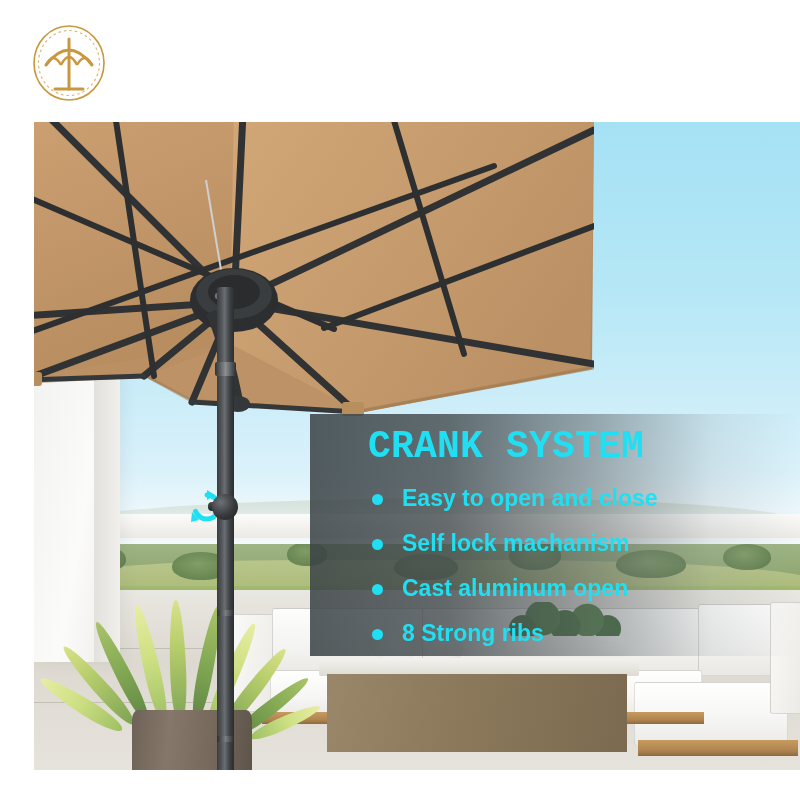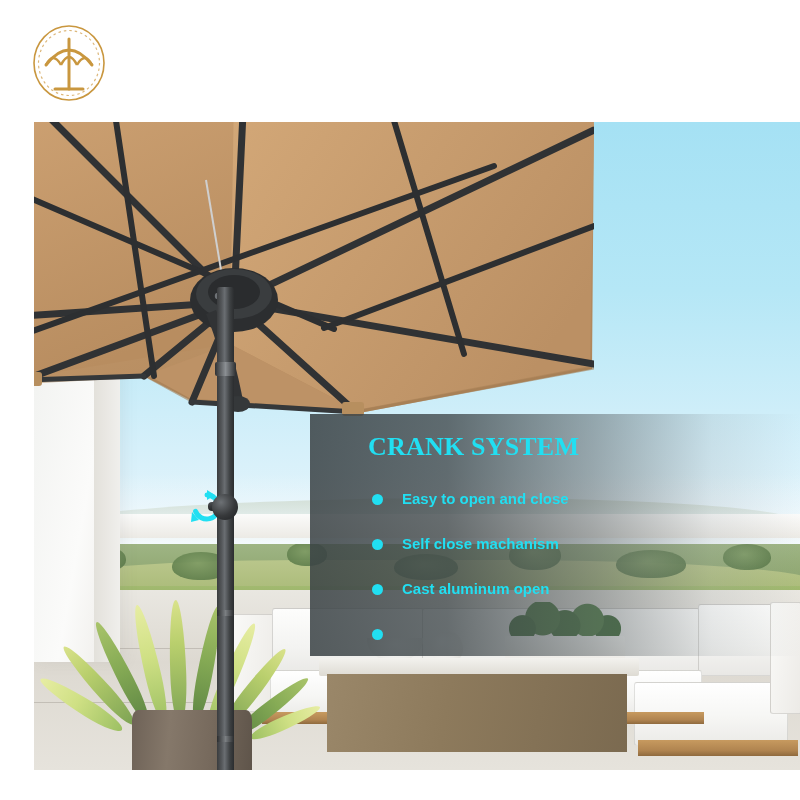--- a/index.html
+++ b/index.html
@@ -300,40 +300,40 @@
         rgba(66,74,77,0.80) 28%,
         rgba(92,100,103,0.52) 58%,
         rgba(140,150,155,0.18) 82%,
         rgba(180,190,195,0.00) 100%);
     z-index: 12;
   }
   .overlay-title {
     position: absolute;
     left: 58px; top: 16px;
     color: #21dff2;
-    font-family: Liberation Serif, serif;
+    font-family: Liberation Mono, monospace;
     font-weight: bold;
-    font-size: 26px;
+    font-size: 38px;
     letter-spacing: 0.2px;
     line-height: 34px;
     white-space: nowrap;
   }
   .bullets {
     position: absolute;
     left: 58px; top: 62px;
     margin: 0; padding: 0;
     list-style: none;
   }
   .bullets li {
     position: relative;
     padding-left: 34px;
     color: #21dff2;
     font-family: "Liberation Sans", sans-serif;
     font-weight: bold;
-    font-size: 15px;
+    font-size: 23px;
     line-height: 45px;
     white-space: nowrap;
   }
   .bullets li .dot {
     position: absolute;
     left: 4px; top: 18px;
     width: 11px; height: 11px;
     background: #21dff2;
     border-radius: 50%;
   }
@@ -524,26 +524,27 @@
 
     <div class="overlay">
       <div class="overlay-title">CRANK SYSTEM</div>
       <ul class="bullets">
         <li>
           <span class="dot"></span>
           <span>Easy to open and close</span>
         </li>
         <li>
           <span class="dot"></span>
-          <span>Self close machanism</span>
+          <span>Self lock machanism</span>
         </li>
         <li>
           <span class="dot"></span>
           <span>Cast aluminum open</span>
         </li>
         <li>
           <span class="dot"></span>
+          <span>8 Strong ribs</span>
         </li>
       </ul>
     </div>
 
   </div>
 </div>
 
 </body></html>

